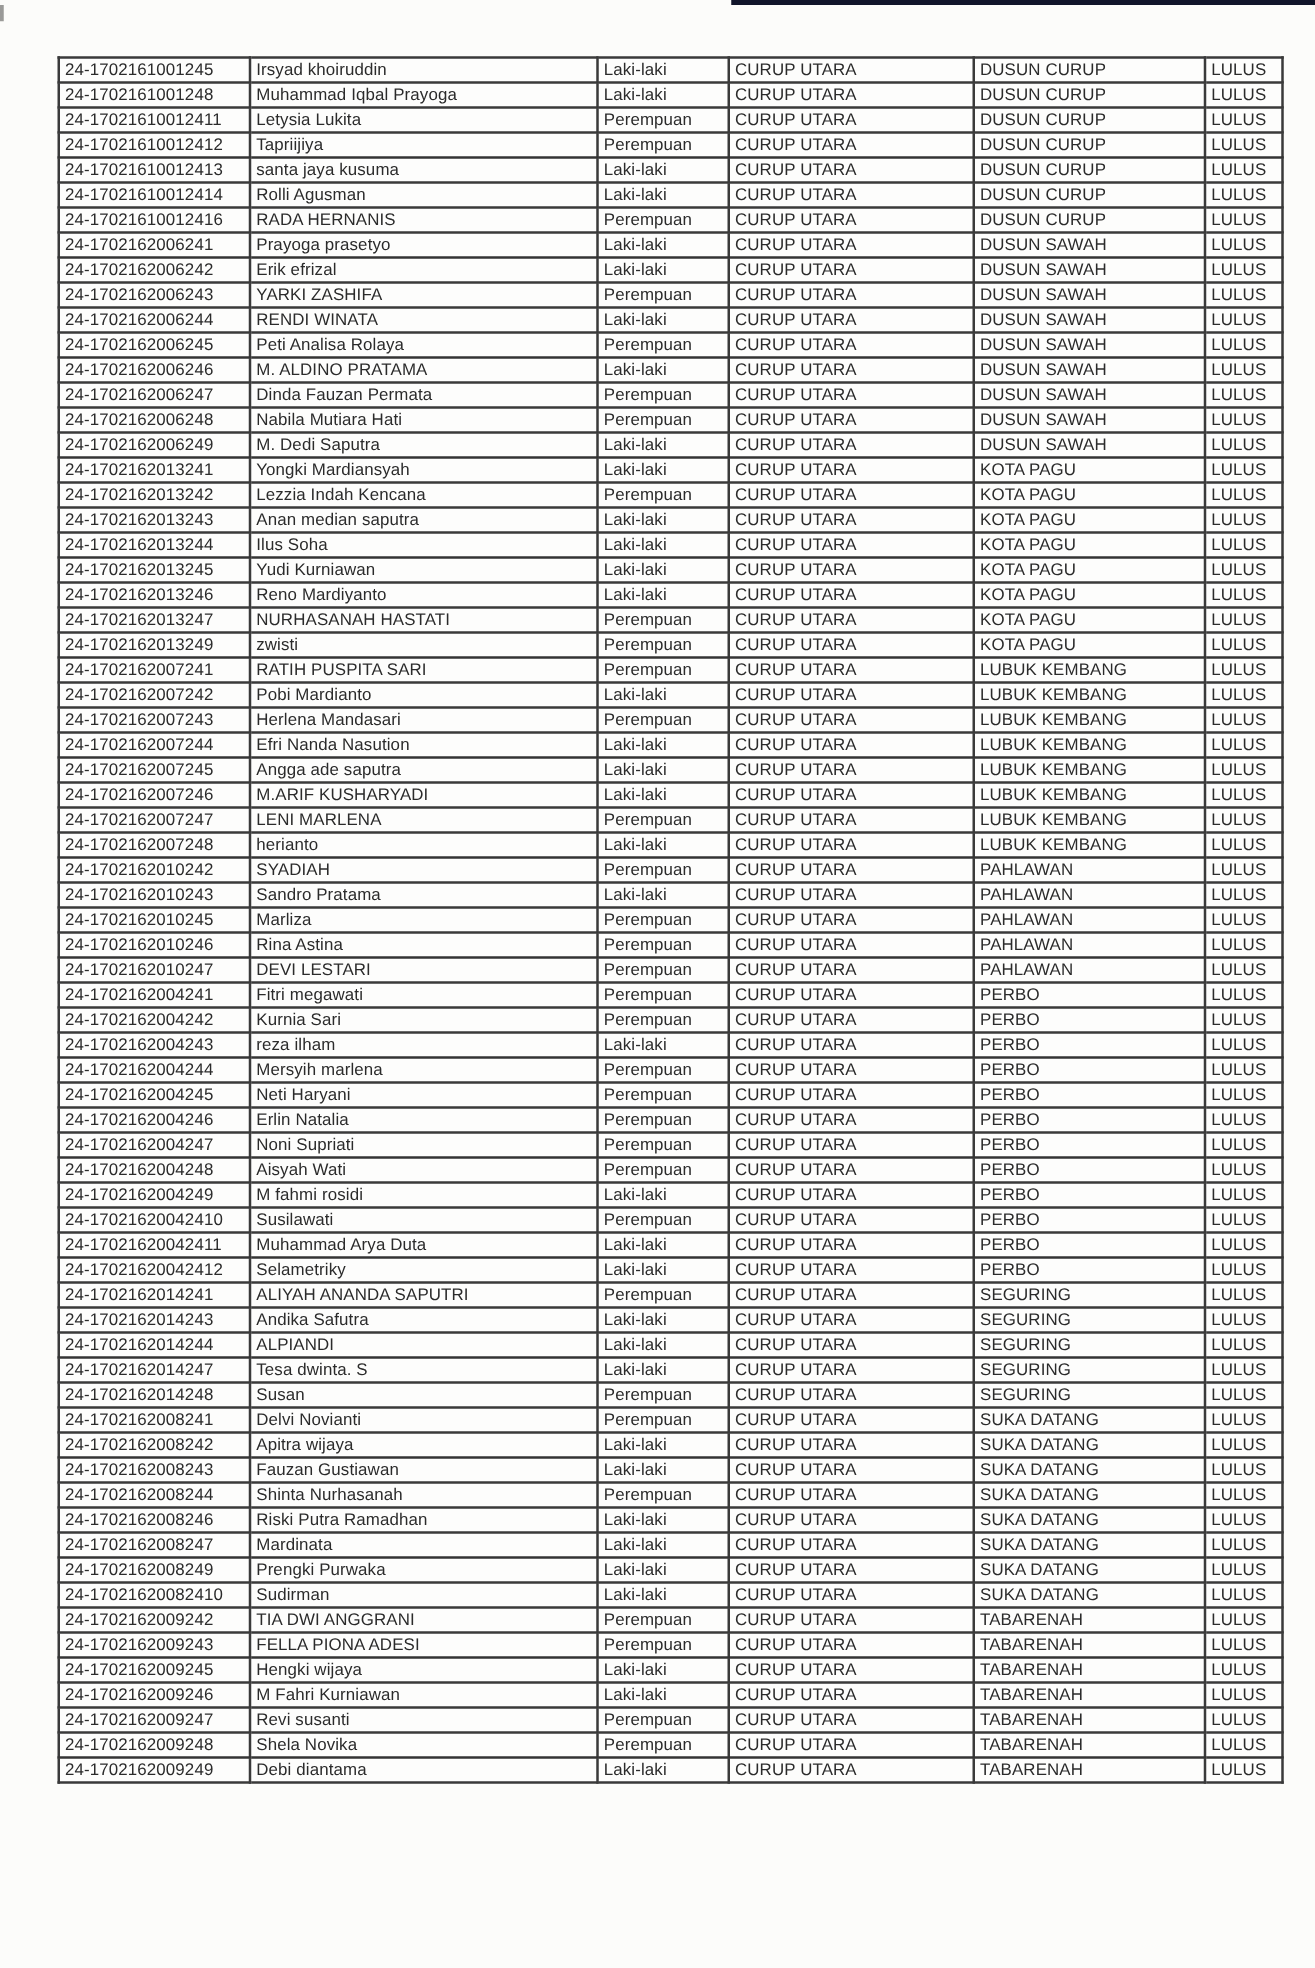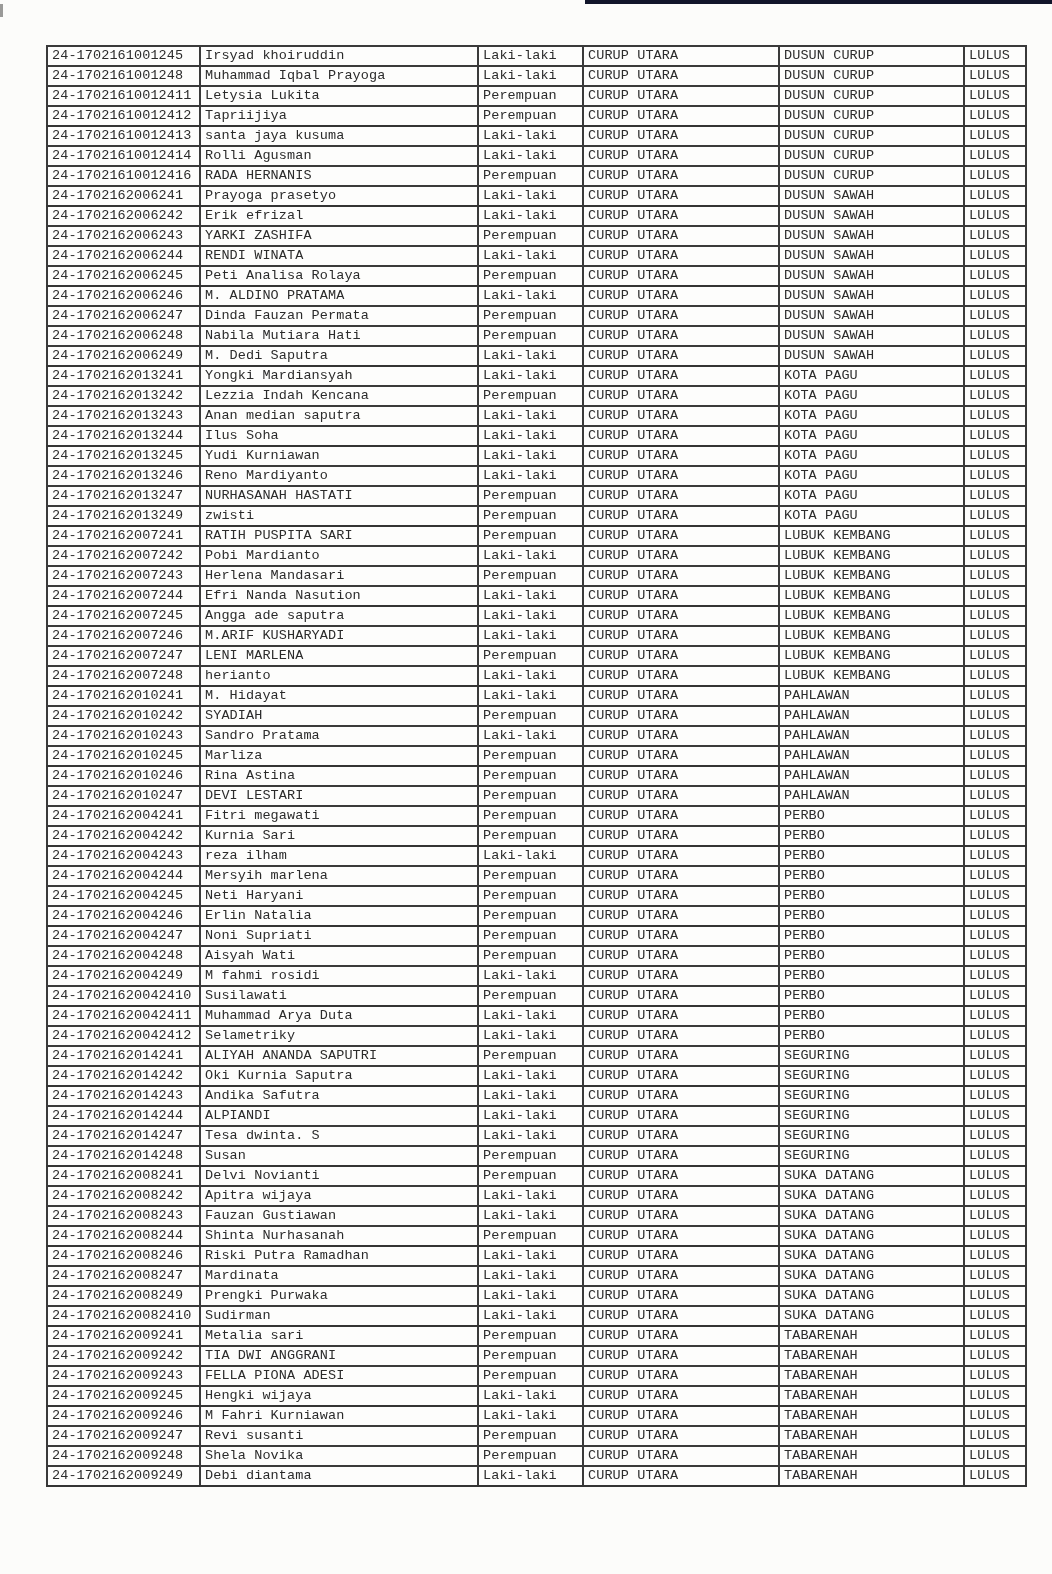--- a/index.html
+++ b/index.html
@@ -32,21 +32,20 @@
   }
   table.doc-table {
     position: absolute;
     left: 46px;
     top: 45px;
     width: 979px;
     border-collapse: collapse;
     table-layout: fixed;
     border: 2px solid #303030;
     background: #fdfdfc;
-    font-family: Liberation Mono, monospace;
   }
   table.doc-table col.c-id       { width: 153px; }
   table.doc-table col.c-name     { width: 278px; }
   table.doc-table col.c-gender   { width: 105px; }
   table.doc-table col.c-district { width: 196px; }
   table.doc-table col.c-village  { width: 185px; }
   table.doc-table col.c-status   { width: 62px; }
   table.doc-table td {
     border: 2px solid #3a3a3a;
     height: 20px;
@@ -331,28 +330,20 @@
         </tr>
         <tr>
           <td>24-1702162007248</td>
           <td>herianto</td>
           <td>Laki-laki</td>
           <td>CURUP UTARA</td>
           <td>LUBUK KEMBANG</td>
           <td>LULUS</td>
         </tr>
         <tr>
-          <td>24-1702162010241</td>
-          <td>M. Hidayat</td>
-          <td>Laki-laki</td>
-          <td>CURUP UTARA</td>
-          <td>PAHLAWAN</td>
-          <td>LULUS</td>
-        </tr>
-        <tr>
           <td>24-1702162010242</td>
           <td>SYADIAH</td>
           <td>Perempuan</td>
           <td>CURUP UTARA</td>
           <td>PAHLAWAN</td>
           <td>LULUS</td>
         </tr>
         <tr>
           <td>24-1702162010243</td>
           <td>Sandro Pratama</td>
@@ -483,28 +474,20 @@
         </tr>
         <tr>
           <td>24-1702162014241</td>
           <td>ALIYAH ANANDA SAPUTRI</td>
           <td>Perempuan</td>
           <td>CURUP UTARA</td>
           <td>SEGURING</td>
           <td>LULUS</td>
         </tr>
         <tr>
-          <td>24-1702162014242</td>
-          <td>Oki Kurnia Saputra</td>
-          <td>Laki-laki</td>
-          <td>CURUP UTARA</td>
-          <td>SEGURING</td>
-          <td>LULUS</td>
-        </tr>
-        <tr>
           <td>24-1702162014243</td>
           <td>Andika Safutra</td>
           <td>Laki-laki</td>
           <td>CURUP UTARA</td>
           <td>SEGURING</td>
           <td>LULUS</td>
         </tr>
         <tr>
           <td>24-1702162014244</td>
           <td>ALPIANDI</td>
@@ -584,28 +567,20 @@
           <td>CURUP UTARA</td>
           <td>SUKA DATANG</td>
           <td>LULUS</td>
         </tr>
         <tr>
           <td>24-17021620082410</td>
           <td>Sudirman</td>
           <td>Laki-laki</td>
           <td>CURUP UTARA</td>
           <td>SUKA DATANG</td>
-          <td>LULUS</td>
-        </tr>
-        <tr>
-          <td>24-1702162009241</td>
-          <td>Metalia sari</td>
-          <td>Perempuan</td>
-          <td>CURUP UTARA</td>
-          <td>TABARENAH</td>
           <td>LULUS</td>
         </tr>
         <tr>
           <td>24-1702162009242</td>
           <td>TIA DWI ANGGRANI</td>
           <td>Perempuan</td>
           <td>CURUP UTARA</td>
           <td>TABARENAH</td>
           <td>LULUS</td>
         </tr>

